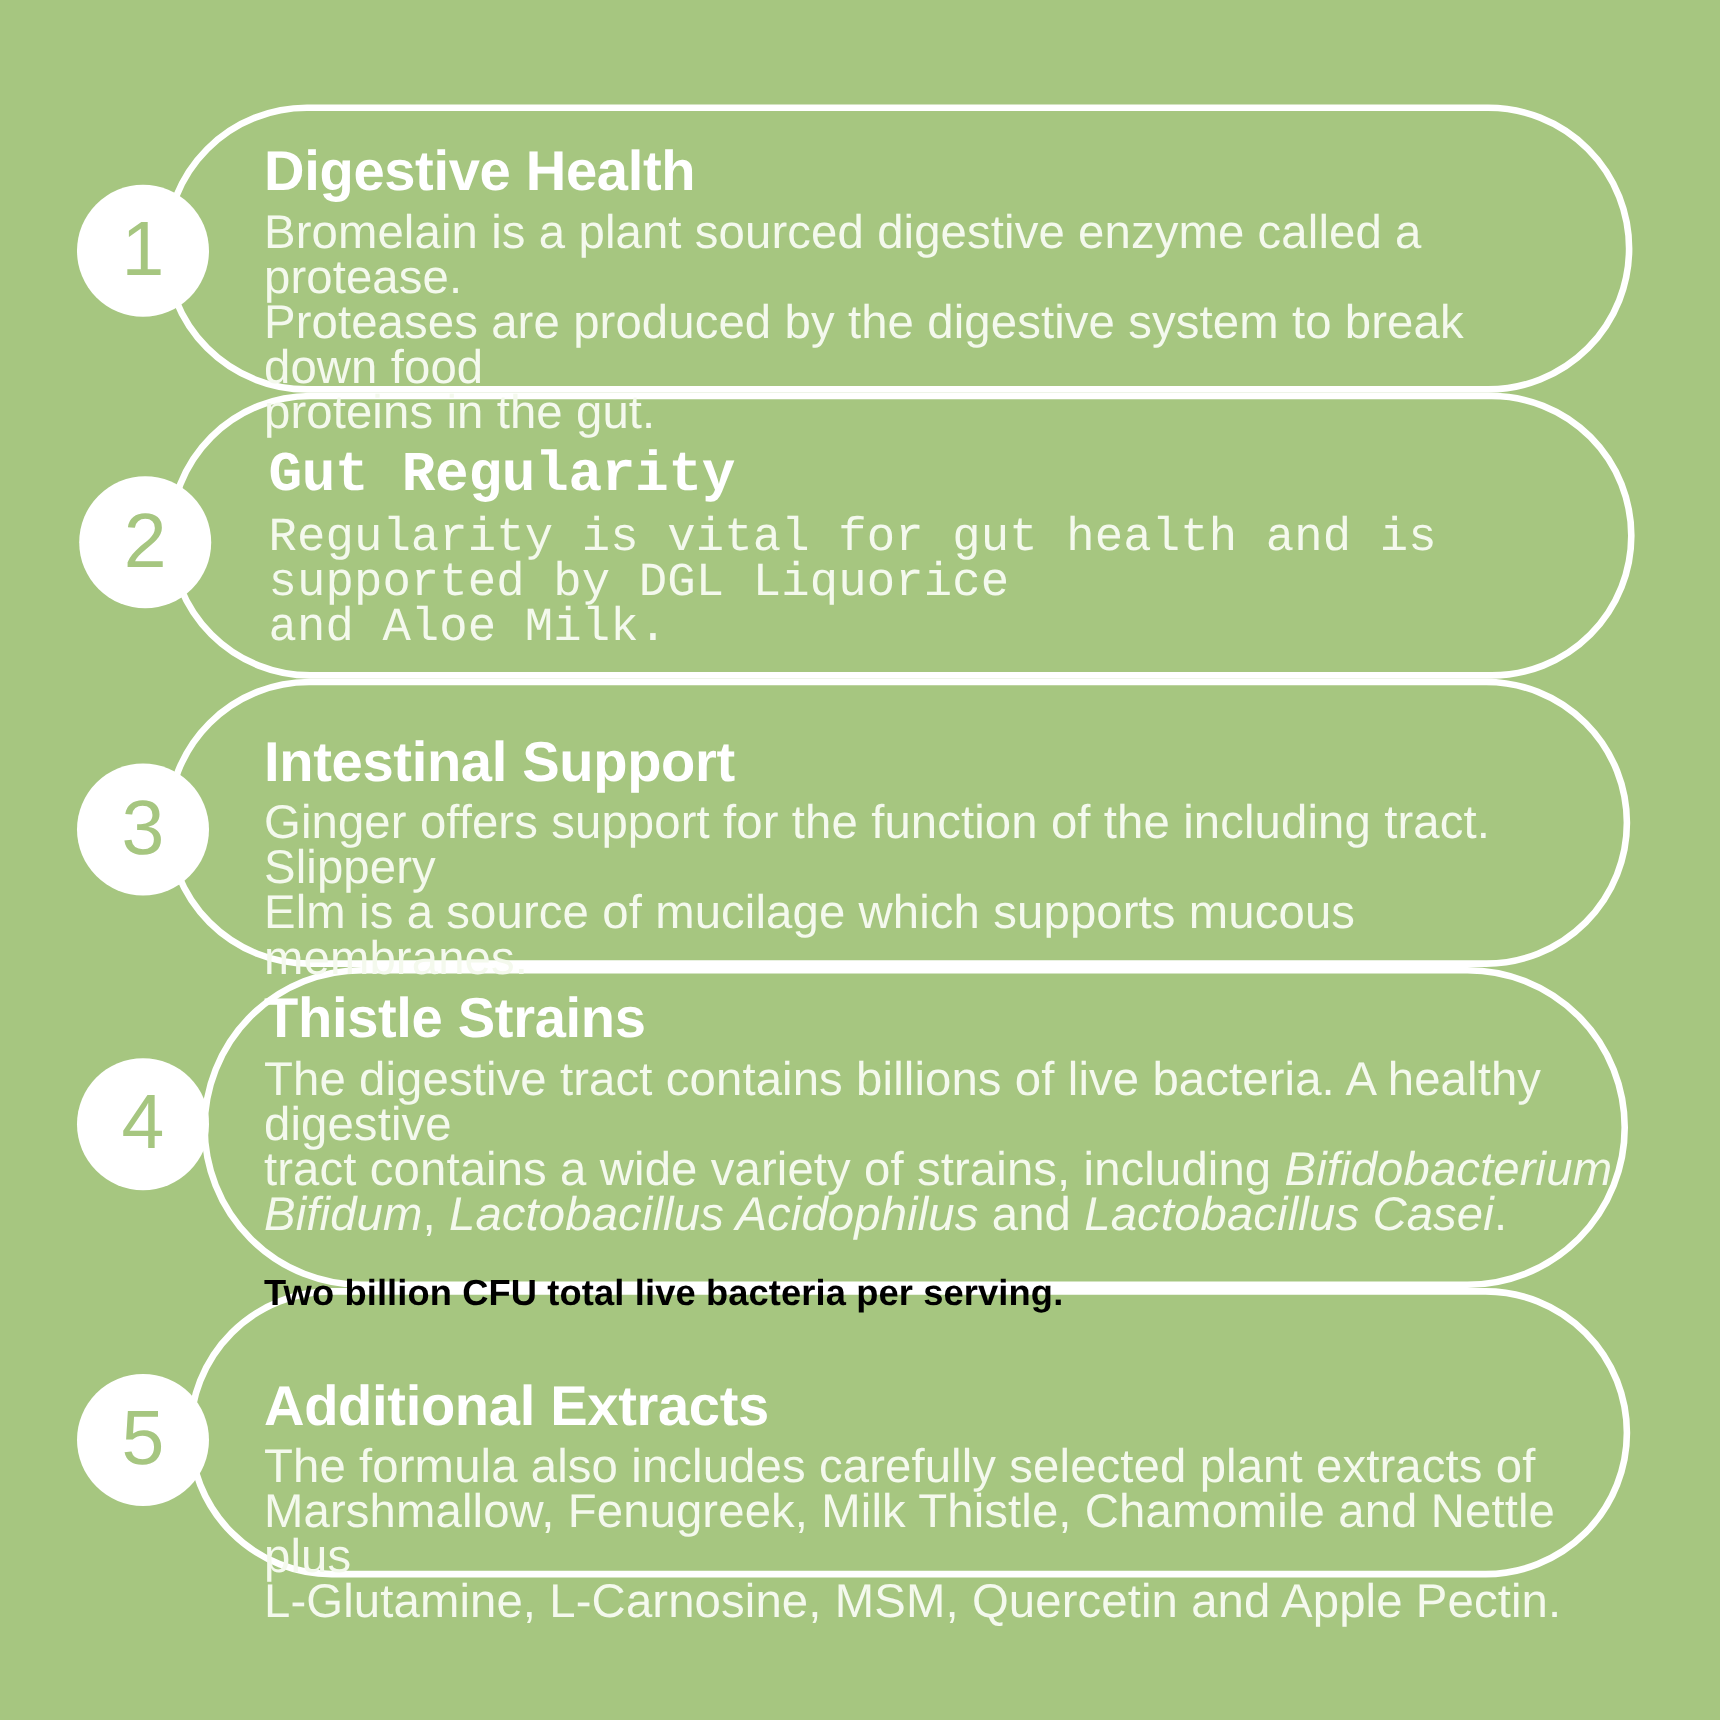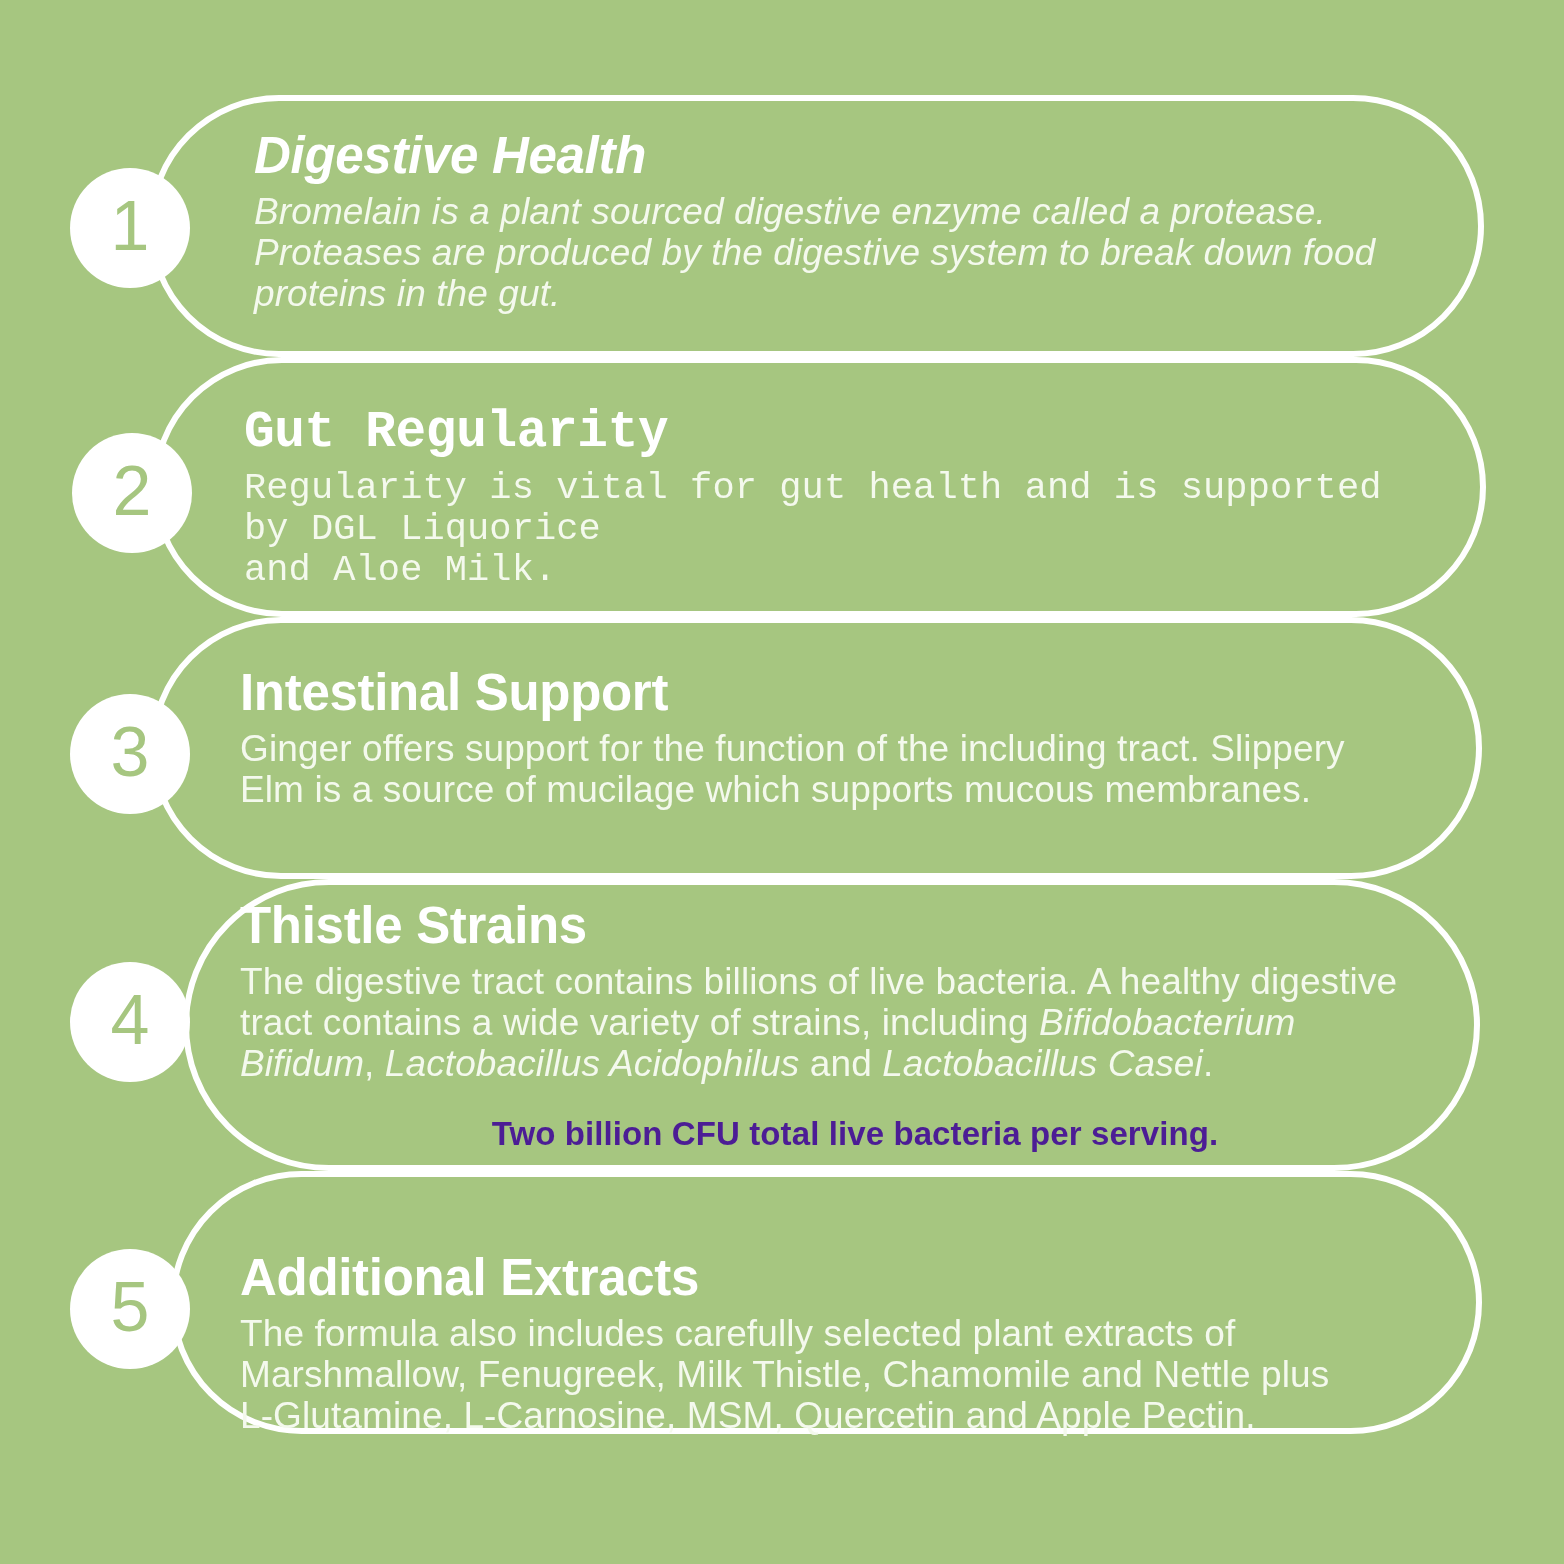--- a/index.html
+++ b/index.html
@@ -59,47 +59,46 @@
     color: #ffffff;
     font-size: 51px;
     line-height: 1.08;
     font-weight: 700;
     letter-spacing: -0.3px;
     margin: 0 0 8px 0;
     white-space: nowrap;
   }
   .card-body {
     color: #f4f9ed;
-    font-size: 37px;
+    font-size: 43px;
     line-height: 41px;
     font-weight: 400;
     margin: 0;
     letter-spacing: 0.1px;
   }
   .card-body em { font-style: italic; }
   .card-note {
-    color: #4c1d95;
+    color: #000000;
     font-size: 33px;
     line-height: 40px;
     font-weight: 700;
     margin: 30px 0 0 0;
     letter-spacing: 0.1px;
-    text-align: center;
   }
 </style>
 </head>
 <body>
 
 <div id="stage">
 
   <div class="card" style="left:148px; top:95px; width:1336px; height:262px;"></div>
   <div class="badge" style="left:70px; top:168px;">
     <span class="badge-num">1</span>
   </div>
-  <div class="content" style="left:254px; top:128px; width:1200px;font-style:italic;">
+  <div class="content" style="left:240px; top:128px; width:1200px;">
     <h2 class="card-title">Digestive Health</h2>
     <p class="card-body">
       <span>Bromelain is a plant sourced digestive enzyme called a protease.</span><br>
       <span>Proteases are produced by the digestive system to break down food</span><br>
       <span>proteins in the gut.</span>
     </p>
   </div>
 
   <div class="card" style="left:152px; top:357px; width:1334px; height:260px;"></div>
   <div class="badge" style="left:72px; top:433px;">

